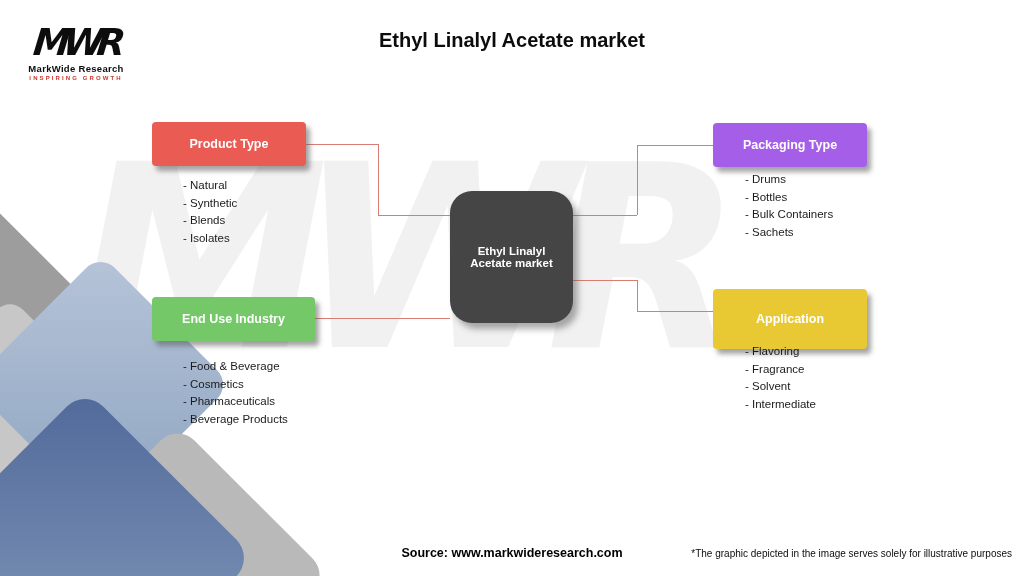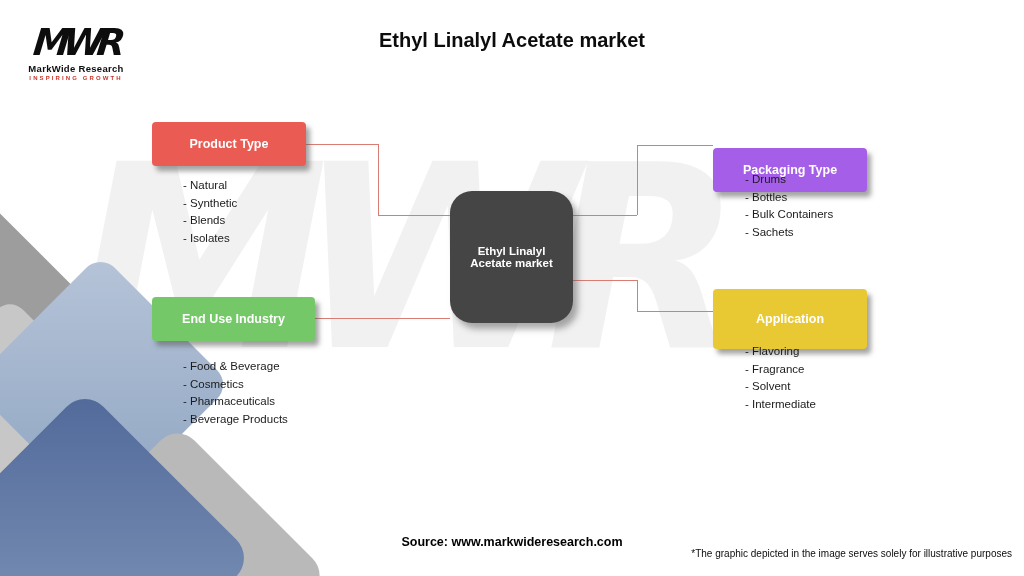--- a/index.html
+++ b/index.html
@@ -65,21 +65,21 @@
   
   .node {
     position:absolute; z-index:2;
     border-radius:4px;
     display:flex; align-items:center; justify-content:center;
     color:#ffffff; font-weight:bold; font-size:12.5px;
     box-shadow:4px 5px 5px rgba(90,90,90,0.55);
     text-align:center;
   }
   .node-product   { left:152px; top:122px; width:154px; height:44px; }
-  .node-packaging { left:713px; top:123px; width:154px; height:44px;margin-top:25px; }
+  .node-packaging { left:713px; top:123px; width:154px; height:44px; }
   .node-enduse    { left:152px; top:297px; width:163px; height:44px;align-items:center; }
   .node-application { left:713px; top:289px; width:154px; height:60px; }
 
   .node-center {
     position:absolute; z-index:2;
     left:450px; top:191px; width:123px; height:132px;
     border-radius:22px;
     display:flex; align-items:center; justify-content:center;
     color:#ffffff; font-weight:bold; font-size:11.5px; text-align:center;
     padding:0 14px;
@@ -88,21 +88,21 @@
 
   
   .list { position:absolute; z-index:2; font-size:11.5px; color:#1b1b1b; line-height:17.5px; }
   .list-product    { left:183px; top:177px; }
   .list-packaging  { left:745px; top:171px; }
   .list-enduse     { left:183px; top:358px; }
   .list-application{ left:745px; top:343px; }
 
   
   .source {
-    position:absolute; left:0; right:0; top:535px; text-align:center;
+    position:absolute; left:0; right:0; top:546px; text-align:center;
     font-size:12.5px; font-weight:bold; color:#000; z-index:2;
   }
   .disclaimer {
     position:absolute; right:12px; top:548px;
     font-size:10px; color:#0c0c0c; z-index:2;
   }
 </style>
 </head>
 <body>
 

